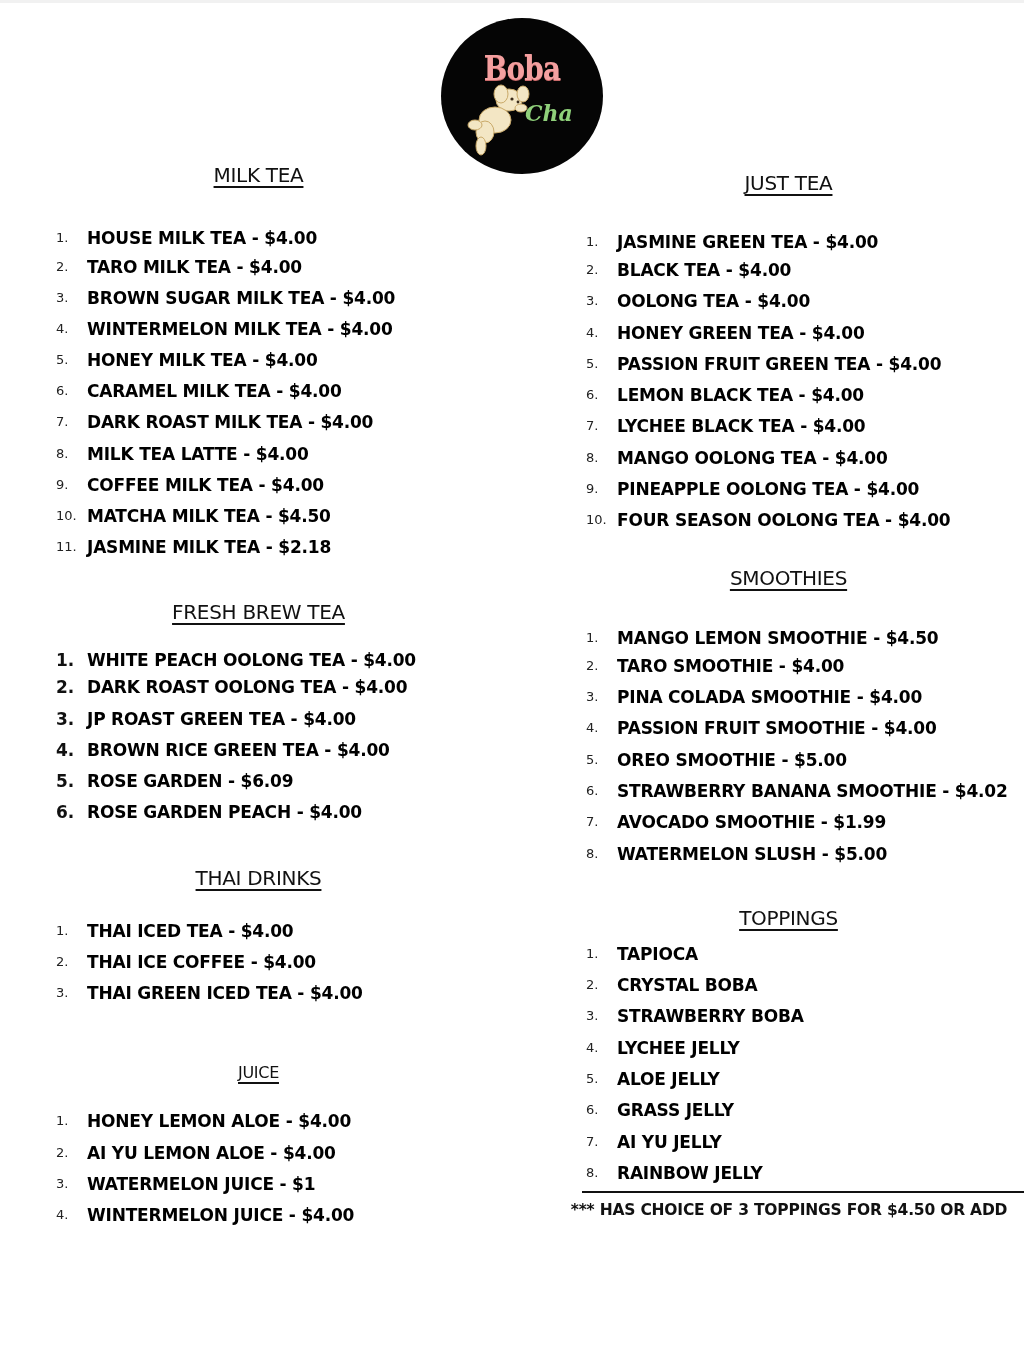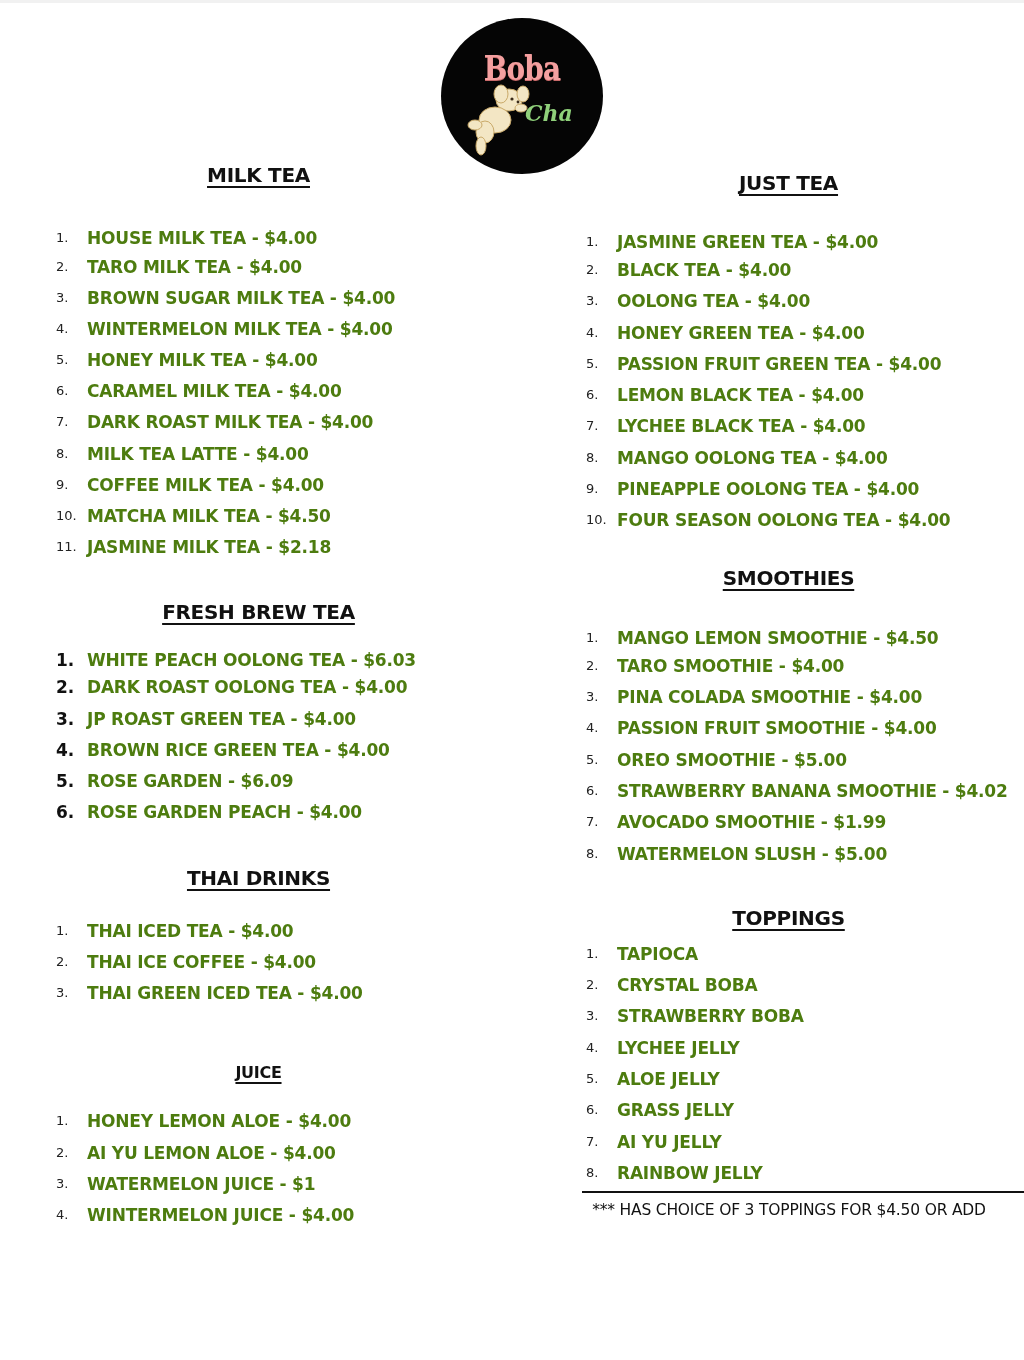--- a/index.html
+++ b/index.html
@@ -62,21 +62,21 @@
       position: absolute;
       top: 0;
     }
     .col-left { left: 0; width: 520px; }
     .col-right { left: 530px; width: 494px; }
 
     .section-title {
       position: absolute;
       text-align: center;
       font-family: "DejaVu Sans", "Liberation Sans", sans-serif;
-      font-weight: bold;
+      font-weight: normal;
       font-size: 20px;
       text-decoration: underline;
       text-decoration-thickness: 2px;
       text-underline-offset: 4px;
       letter-spacing: -0.3px;
       color: #111;
       white-space: nowrap;
     }
     .section-title.small {
       font-size: 16px;
@@ -106,36 +106,36 @@
       font-size: 17px;
       font-weight: bold;
       color: #111;
     }
     .item-text {
       position: absolute;
       left: 31px;
       font-size: 17px;
       font-weight: bold;
       letter-spacing: -0.2px;
-      color: #4d7c0f;
+      color: #000000;
     }
 
     .rule {
       position: absolute;
       left: 582px; top: 1191px;
       width: 442px; height: 2px;
       background: #111;
     }
     .note {
       position: absolute;
       left: 560px; top: 1196px;
       width: 458px;
       text-align: center;
       font-size: 15.5px;
-      font-weight: normal;
+      font-weight: bold;
       letter-spacing: -0.2px;
       line-height: 29px;
       color: #111;
     }
   </style>
 </head>
 <body>
 
 <div class="top-strip"></div>
 
@@ -208,21 +208,21 @@
           <span class="item-text">JASMINE MILK TEA - $2.18</span>
         </div>
     </div>
   </div>
 
   <div>
     <div class="section-title" style="left:0; width:517px; top:600px;">FRESH BREW TEA</div>
     <div class="item-list" style="left:56px; top:0;">
       <div class="item" style="top:648px;">
           <span class="item-num bold">1.</span>
-          <span class="item-text">WHITE PEACH OOLONG TEA - $6.03</span>
+          <span class="item-text">WHITE PEACH OOLONG TEA - $4.00</span>
         </div>
       <div class="item" style="top:675px;">
           <span class="item-num bold">2.</span>
           <span class="item-text">DARK ROAST OOLONG TEA - $4.00</span>
         </div>
       <div class="item" style="top:707px;">
           <span class="item-num bold">3.</span>
           <span class="item-text">JP ROAST GREEN TEA - $4.00</span>
         </div>
       <div class="item" style="top:738px;">

